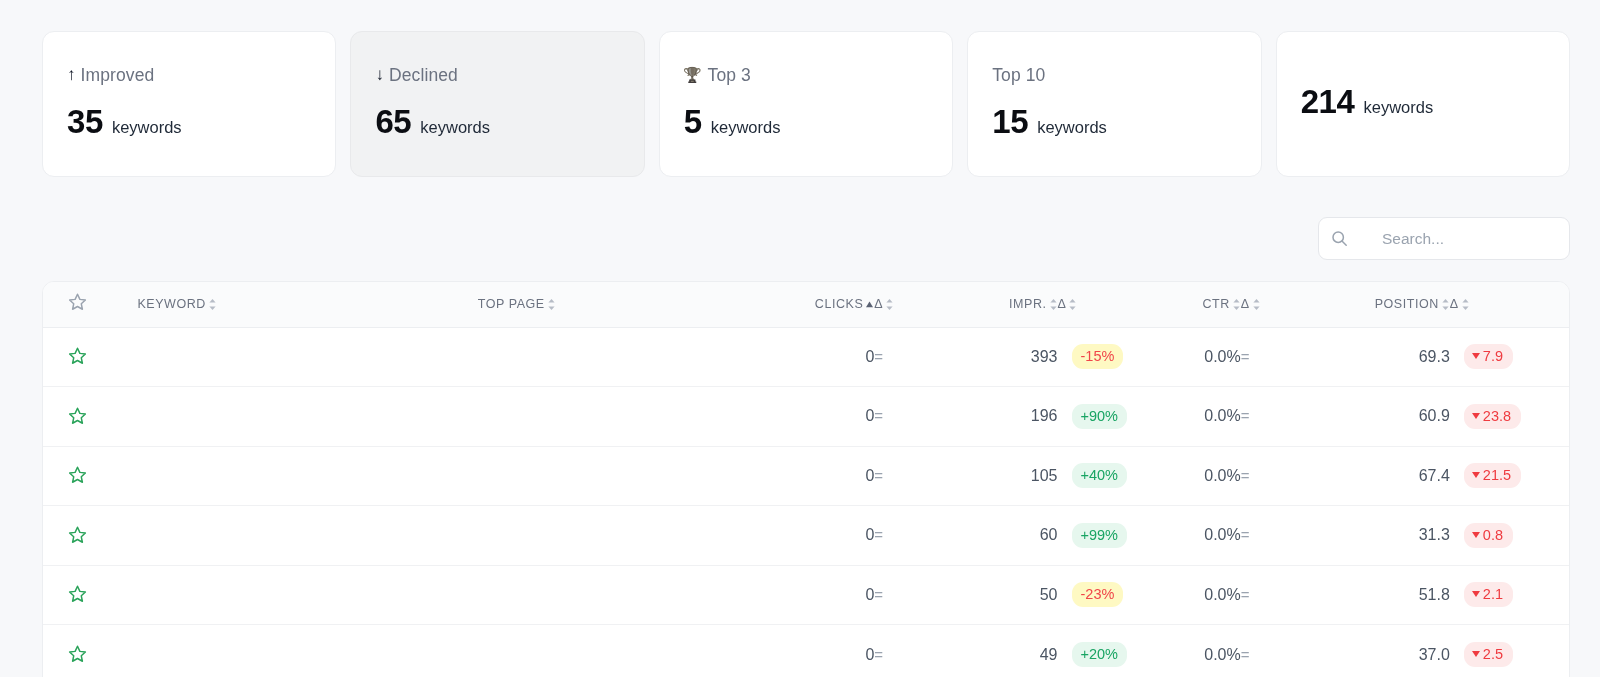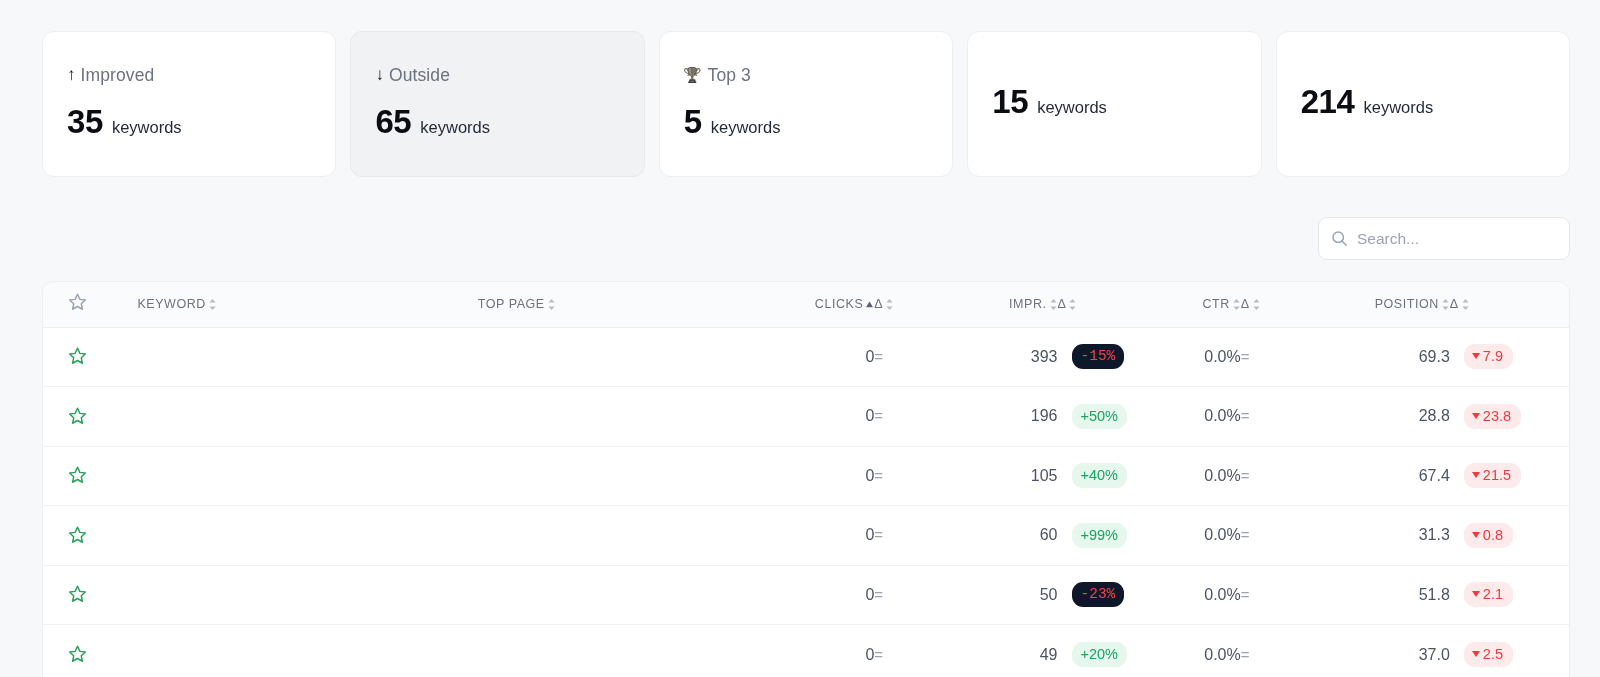--- a/index.html
+++ b/index.html
@@ -96,20 +96,21 @@
   }
   .search-box svg { display: block; }
   .search-input {
     border: none;
     outline: none;
     font-size: 15.5px;
     color: #6b7280;
     font-family: "Liberation Sans", sans-serif;
     background: transparent;
     width: 100%;
+    margin-left: 25px;
   }
   .search-input::placeholder { color: #9aa3af; }
 
   
   .table-wrap {
     margin: 21px 30px 0 42px;
     background: #ffffff;
     border: 1px solid #eceef1;
     border-radius: 12px 12px 0 0;
     overflow: hidden;
@@ -191,21 +192,21 @@
   
   .chip {
     display: inline-block;
     padding: 4px 9px 5px;
     border-radius: 11px;
     font-size: 14.5px;
     line-height: 16px;
     font-weight: 400;
   }
   .chip.up   { background: #e6f7ee; color: #19a463; }
-  .chip.down { background: #0f172a; color: #f0464a; font-family: Liberation Mono, monospace; }
+  .chip.down { background: #fef9c3; color: #f0464a; }
 
   .chip-pos {
     display: inline-flex;
     align-items: center;
     gap: 3px;
     padding: 4px 10px 5px 8px;
     border-radius: 11px;
     background: #fdeaea;
     color: #ef3b40;
     font-size: 14.5px;
@@ -233,38 +234,41 @@
         <span>Improved</span>
       </div>
       <div class="card-value-row">
         <span class="card-number">35</span>
         <span class="card-unit">keywords</span>
       </div>
     </div>
     <div class="stat-card selected">
       <div class="card-label">
         <span class="arrow-glyph">↓</span>
-        <span>Outside</span>
+        <span>Declined</span>
       </div>
       <div class="card-value-row">
         <span class="card-number">65</span>
         <span class="card-unit">keywords</span>
       </div>
     </div>
     <div class="stat-card">
       <div class="card-label">
         <span class="trophy-glyph">🏆</span>
         <span>Top 3</span>
       </div>
       <div class="card-value-row">
         <span class="card-number">5</span>
         <span class="card-unit">keywords</span>
       </div>
     </div>
     <div class="stat-card">
+      <div class="card-label">
+        <span>Top 10</span>
+      </div>
       <div class="card-value-row">
         <span class="card-number">15</span>
         <span class="card-unit">keywords</span>
       </div>
     </div>
     <div class="stat-card">
       <div class="card-value-row">
         <span class="card-number">214</span>
         <span class="card-unit">keywords</span>
       </div>
@@ -419,24 +423,24 @@
         </tr>
         <tr>
           <td class="star-cell"><span class="star-row"><svg width="21" height="21" viewBox="0 0 24 24" fill="none">
                 <path d="M12 2.6l2.72 5.84 6.28.73-4.66 4.3 1.26 6.22L12 16.6l-5.6 3.09 1.26-6.22-4.66-4.3 6.28-.73z" stroke="#2aa35a" stroke-width="1.7" stroke-linejoin="round" fill="none"></path>
               </svg></span></td>
           <td class="pad-l"><span><span class="redact" style="width:92px"><i style="left:0px;width:14px;opacity:0.58"></i><i style="left:14px;width:26px;opacity:0.58"></i><i style="left:40px;width:10px;opacity:0.58"></i><i style="left:50px;width:18px;opacity:0.60"></i><i style="left:68px;width:17px;opacity:0.80"></i></span></span></td>
           <td><span><span class="redact" style="width:155px"><i style="left:0px;width:17px;opacity:0.35"></i><i style="left:17px;width:9px;opacity:0.80"></i><i style="left:32px;width:10px;opacity:0.81"></i><i style="left:46px;width:14px;opacity:0.38"></i><i style="left:60px;width:18px;opacity:0.91"></i><i style="left:86px;width:13px;opacity:0.67"></i><i style="left:103px;width:16px;opacity:0.42"></i><i style="left:119px;width:16px;opacity:0.57"></i><i style="left:135px;width:9px;opacity:0.63"></i><i style="left:144px;width:11px;opacity:0.70"></i></span></span></td>
           <td class="num">0</td>
           <td><span class="eq">=</span></td>
           <td class="num">196</td>
-          <td style="padding-left:14px"><span class="chip up">+50%</span></td>
+          <td style="padding-left:14px"><span class="chip up">+90%</span></td>
           <td class="num">0.0%</td>
           <td><span class="eq">=</span></td>
-          <td class="num">28.8</td>
+          <td class="num">60.9</td>
           <td style="padding-left:14px"><span class="chip-pos">
               <span class="tri-down"></span>
               <span>23.8</span>
             </span></td>
         </tr>
         <tr>
           <td class="star-cell"><span class="star-row"><svg width="21" height="21" viewBox="0 0 24 24" fill="none">
                 <path d="M12 2.6l2.72 5.84 6.28.73-4.66 4.3 1.26 6.22L12 16.6l-5.6 3.09 1.26-6.22-4.66-4.3 6.28-.73z" stroke="#2aa35a" stroke-width="1.7" stroke-linejoin="round" fill="none"></path>
               </svg></span></td>
           <td class="pad-l"><span><span class="redact" style="width:175px"><i style="left:0px;width:12px;opacity:0.72"></i><i style="left:12px;width:18px;opacity:0.66"></i><i style="left:33px;width:22px;opacity:0.82"></i><i style="left:62px;width:25px;opacity:0.86"></i><i style="left:87px;width:9px;opacity:0.35"></i><i style="left:96px;width:22px;opacity:0.48"></i><i style="left:118px;width:7px;opacity:0.60"></i><i style="left:125px;width:14px;opacity:0.31"></i><i style="left:143px;width:11px;opacity:0.34"></i></span></span></td>

